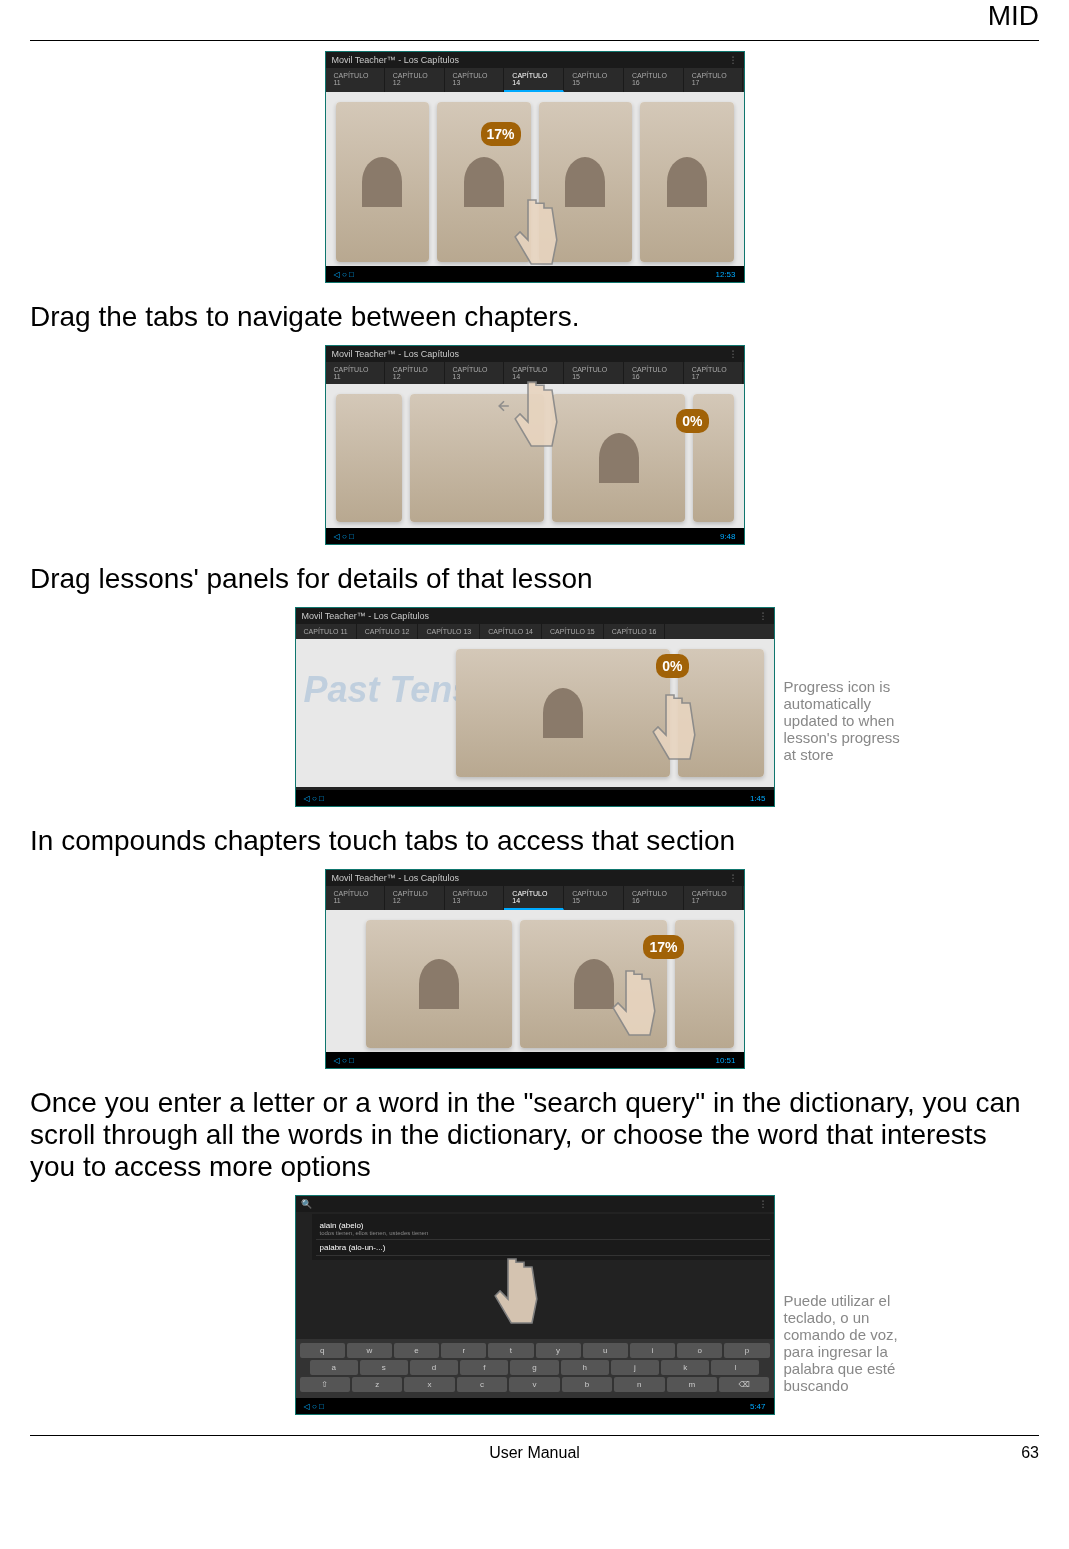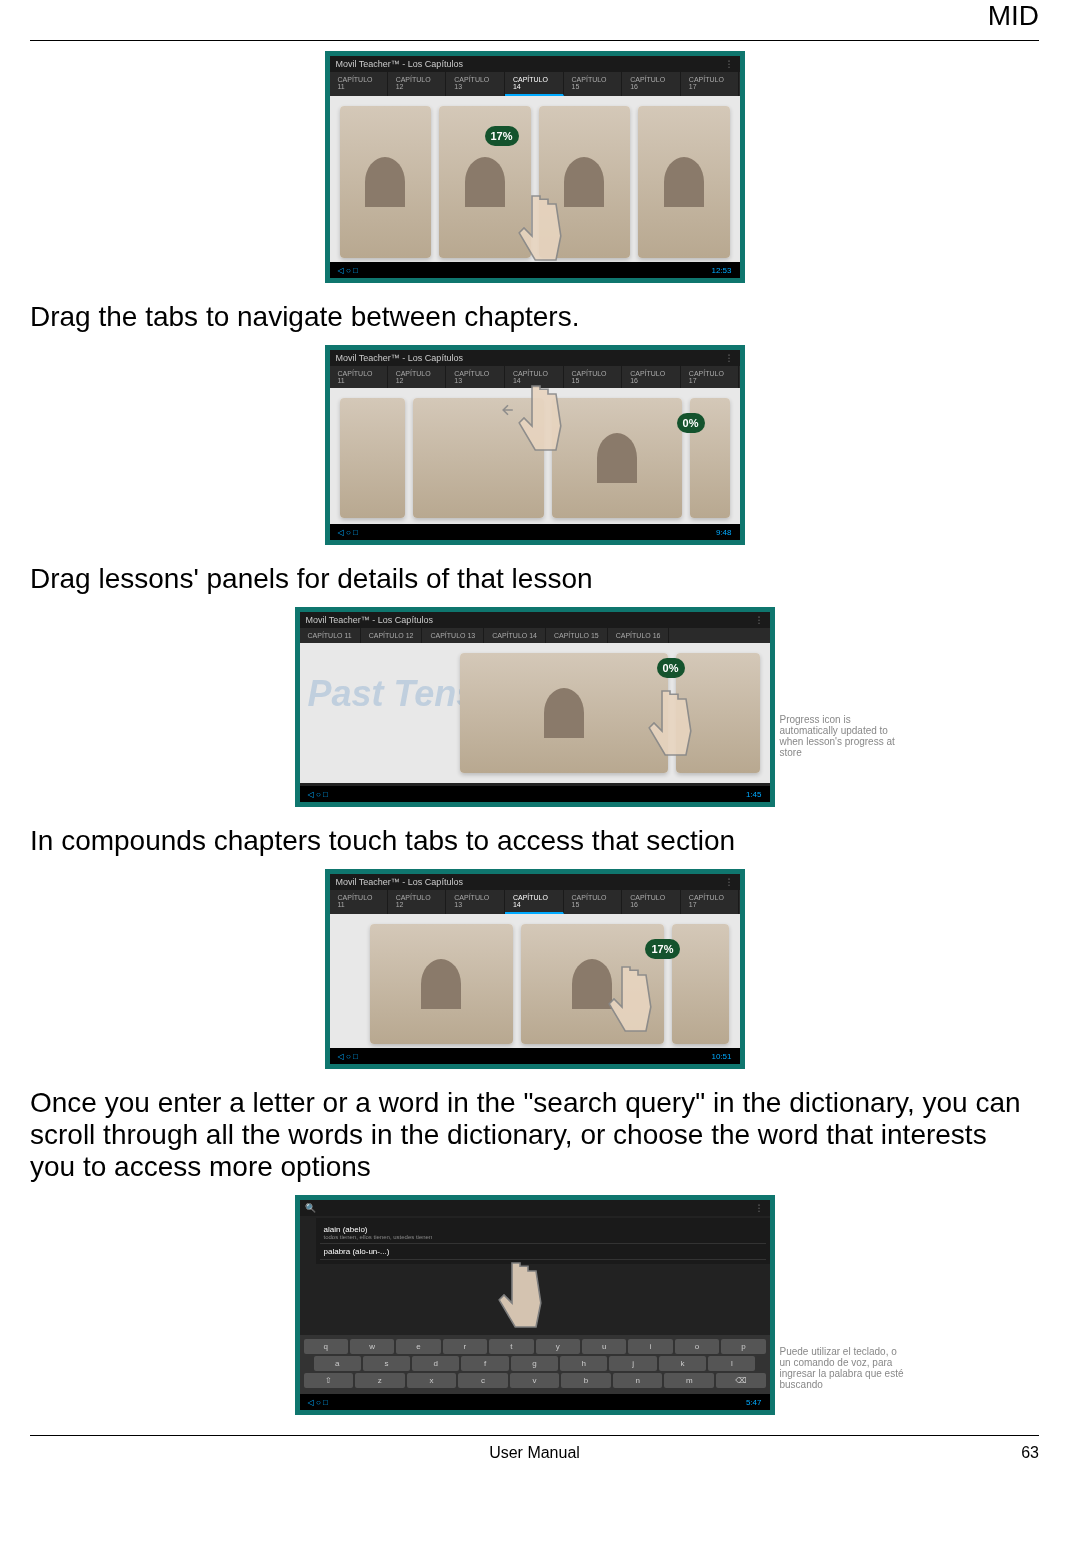--- a/index.html
+++ b/index.html
@@ -23,21 +23,21 @@
     .instruction {
       font-size: 28px;
       margin: 10px 0 12px 0;
     }
     .screenshot-container {
       display: flex;
       justify-content: center;
       margin: 8px 0 18px 0;
     }
     .screenshot {
-      border: 5px solid #0f766e;
+      border: 1px solid #0f766e;
       background: #222;
       position: relative;
       overflow: hidden;
     }
     .ss1 { width: 420px; height: 232px; }
     .ss2 { width: 420px; height: 200px; }
     .ss3 { width: 480px; height: 200px; }
     .ss4 { width: 420px; height: 200px; }
     .ss5 { width: 480px; height: 220px; }
     .titlebar {
@@ -93,23 +93,23 @@
       justify-content: center;
     }
     .person-placeholder {
       width: 40px;
       height: 50px;
       background: #8a7a6a;
       border-radius: 50% 50% 0 0;
     }
     .progress-badge {
       position: absolute;
-      background: #14532d;
+      background: #a16207;
       color: #fff;
-      font-size: 11px;
+      font-size: 14px;
       font-weight: bold;
       padding: 4px 6px;
       border-radius: 10px;
     }
     .bottom-nav {
       position: absolute;
       bottom: 0;
       left: 0;
       right: 0;
       height: 16px;
@@ -124,24 +124,23 @@
     .hand-gesture {
       position: absolute;
       width: 80px;
       height: 100px;
       opacity: 0.9;
     }
     .hand-svg { width: 100%; height: 100%; }
     .side-hint {
       position: absolute;
       right: -140px;
-      font-size: 10px;
+      font-size: 15px;
       color: #888;
       width: 130px;
-      margin-top: 32px;
     }
     .keyboard {
       position: absolute;
       bottom: 16px;
       left: 0;
       right: 0;
       background: #333;
       padding: 4px;
     }
     .kb-row {

